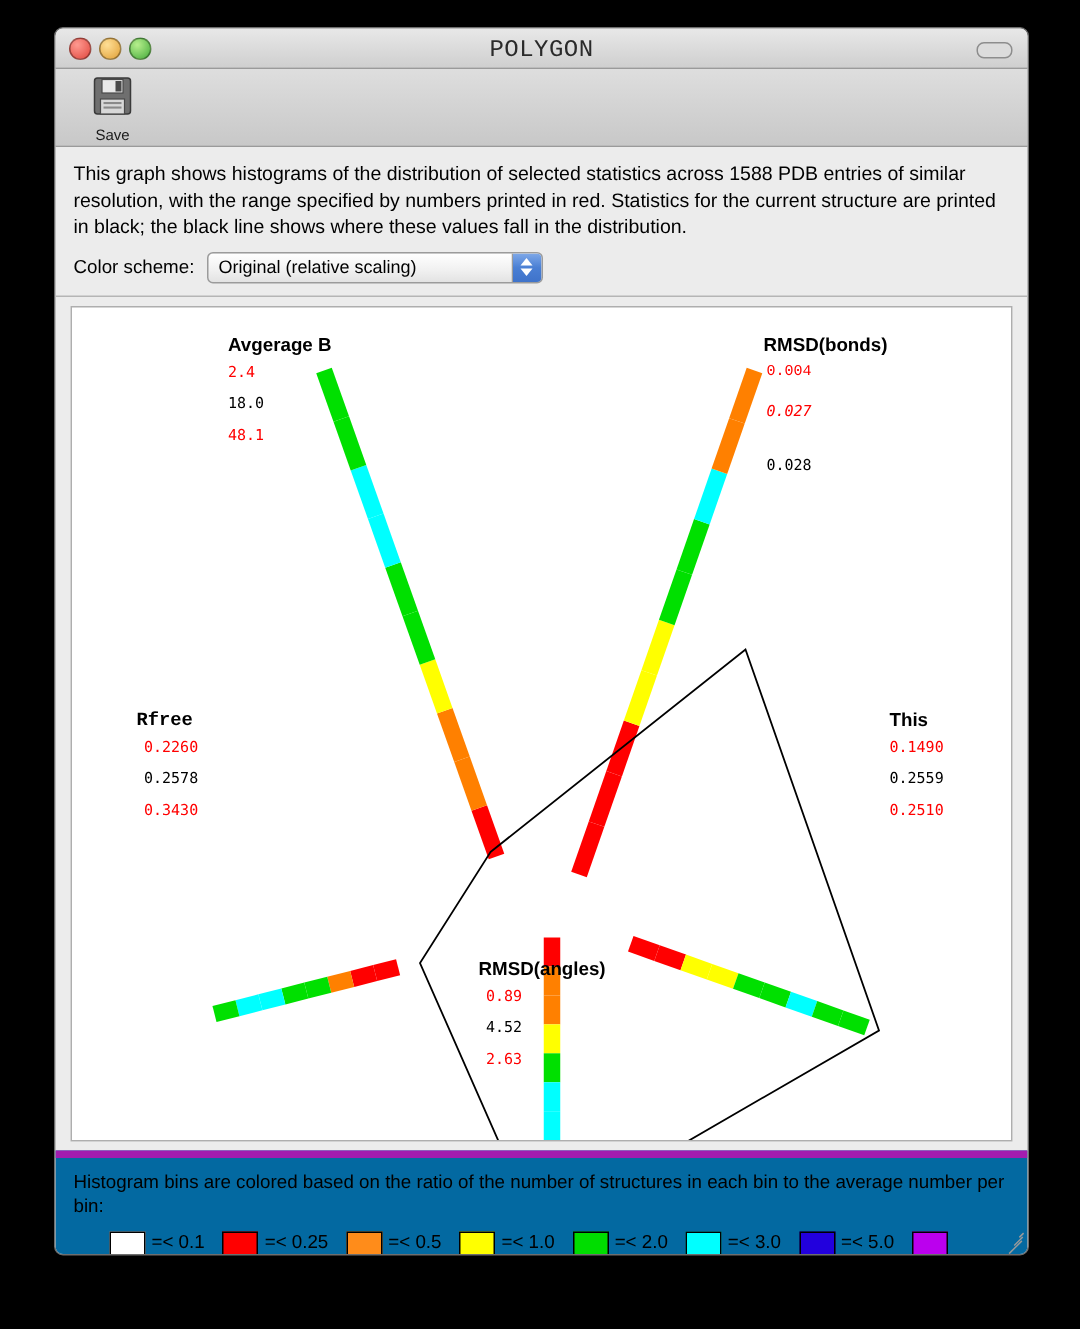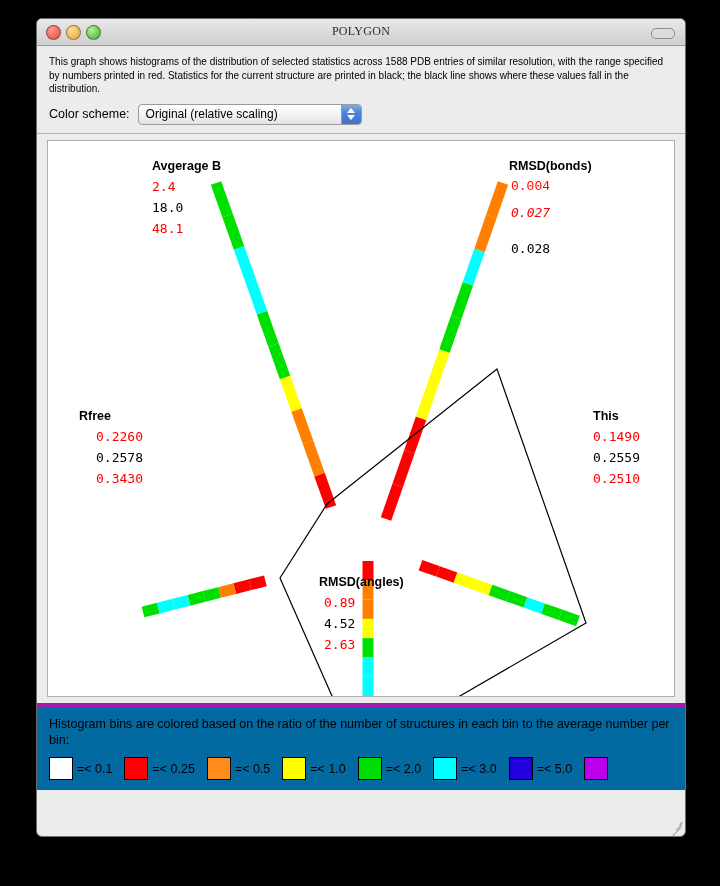--- a/index.html
+++ b/index.html
@@ -29,23 +29,23 @@
   #titlebar {
     height: 26px;
     background: linear-gradient(to bottom, #e8e8e8 0%, #cfcfcf 100%);
     border-bottom: 1px solid #9a9a9a;
     position: relative;
   }
   #titlebar .title {
     position: absolute;
     left: 0; right: 0; top: 5px;
     text-align: center;
-    font-size: 12px;
+    font-size: 16px;
     color: #2a2a2a;
-    font-family: Liberation Serif, serif;
+    font-family: Liberation Mono, monospace;
     letter-spacing: 0.3px;
   }
   .traffic {
     position: absolute;
     top: 6px;
     width: 13px;
     height: 13px;
     border-radius: 50%;
     border: 1px solid rgba(0,0,0,0.35);
   }
@@ -78,21 +78,21 @@
   }
   .tool-btn .label {
     font-size: 10px;
     color: #1a1a1a;
     margin-top: 1px;
   }
   
   #desc {
     background: #ececec;
     padding: 9px 12px 4px 12px;
-    font-size: 10px;
+    font-size: 13px;
     color: #000;
     line-height: 1.35;
   }
   #scheme-row {
     background: #ececec;
     padding: 4px 12px 8px 12px;
     display: flex;
     align-items: center;
     border-bottom: 1px solid #b5b5b5;
   }
@@ -151,41 +151,41 @@
   .axis-label {
     position: absolute;
     font-size: 12.5px;
     font-weight: bold;
     color: #000;
     white-space: nowrap;
     font-family: "Liberation Sans", sans-serif;
   }
   .num {
     position: absolute;
-    font-size: 13px;
+    font-size: 10px;
     white-space: nowrap;
     font-family: "DejaVu Sans Mono", monospace;
   }
   .num.red { color: #ff0000; }
   .num.black { color: #000000; }
   
   #legend {
     background: #0369a1;
     border-top: 5px solid #a21caf;
     padding: 8px 12px 10px 12px;
     font-size: 12.5px;
     color: #000;
   }
   #legend .caption { line-height: 1.3; }
   #swatches {
     margin-top: 9px;
     display: flex;
-    align-items: center;
     gap: 4px;
     flex-wrap: nowrap;
+    margin-left: 24px;
   }
   .sw {
     width: 22px;
     height: 21px;
     border: 1px solid #000;
   }
   .sw-lbl {
     font-size: 12.5px;
     margin-right: 8px;
     font-family: "Liberation Sans", sans-serif;
@@ -209,20 +209,33 @@
 <div id="window">
 
   <div id="titlebar">
     <div class="traffic close"></div>
     <div class="traffic min"></div>
     <div class="traffic max"></div>
     <div class="title">POLYGON</div>
     <div id="resize-pill"></div>
   </div>
 
+  <div id="toolbar">
+    <div class="tool-btn">
+      <svg width="30" height="30" viewBox="0 0 30 30">
+        <rect x="3" y="3" width="24" height="24" rx="2" fill="#6f6f6f" stroke="#3a3a3a" stroke-width="1"></rect>
+        <rect x="8" y="4" width="14" height="9" fill="#e9e9e9" stroke="#4a4a4a" stroke-width="0.8"></rect>
+        <rect x="17" y="5" width="4" height="7" fill="#4a4a4a"></rect>
+        <rect x="7" y="17" width="16" height="10" fill="#d8d8d8" stroke="#4a4a4a" stroke-width="0.8"></rect>
+        <rect x="9" y="19" width="12" height="1.4" fill="#8a8a8a"></rect>
+        <rect x="9" y="22" width="12" height="1.4" fill="#8a8a8a"></rect>
+      </svg>
+      <div class="label">Save</div>
+    </div>
+  </div>
 
   <div id="desc">This graph shows histograms of the distribution of selected statistics across 1588 PDB entries of similar resolution, with the range specified by numbers printed in red.  Statistics for the current structure are printed in black; the black line shows where these values fall in the distribution.</div>
 
   <div id="scheme-row">
     <div class="lbl">Color scheme:</div>
     <div class="popup">
       <span>Original (relative scaling)</span>
       <span class="arrows">
         <span class="up"></span>
           <span class="down"></span>
@@ -302,21 +315,21 @@
       <div class="axis-label" style="left:545px; top:268px;">This</div>
       <div class="num red" style="left:545px; top:288px;">0.1490</div>
       <div class="num black" style="left:545px; top:309px;">0.2559</div>
       <div class="num red" style="left:545px; top:330px;">0.2510</div>
 
       <div class="axis-label" style="left:271px; top:434px;">RMSD(angles)</div>
       <div class="num red" style="left:276px; top:454px;">0.89</div>
       <div class="num black" style="left:276px; top:475px;">4.52</div>
       <div class="num red" style="left:276px; top:496px;">2.63</div>
 
-      <div class="axis-label" style="left:31px; top:268px;">Rfree</div>
+      <div class="axis-label" style="left:43px; top:268px;font-family:Liberation Mono, monospace;">Rfree</div>
       <div class="num red" style="left:48px; top:288px;">0.2260</div>
       <div class="num black" style="left:48px; top:309px;">0.2578</div>
       <div class="num red" style="left:48px; top:330px;">0.3430</div>
     </div>
   </div>
 
   <div id="legend">
     <div class="caption">Histogram bins are colored based on the ratio of the number of structures in each bin to the average number per bin:</div>
     <div id="swatches">
         <div class="sw" style="background: rgb(255, 255, 255);"></div>

